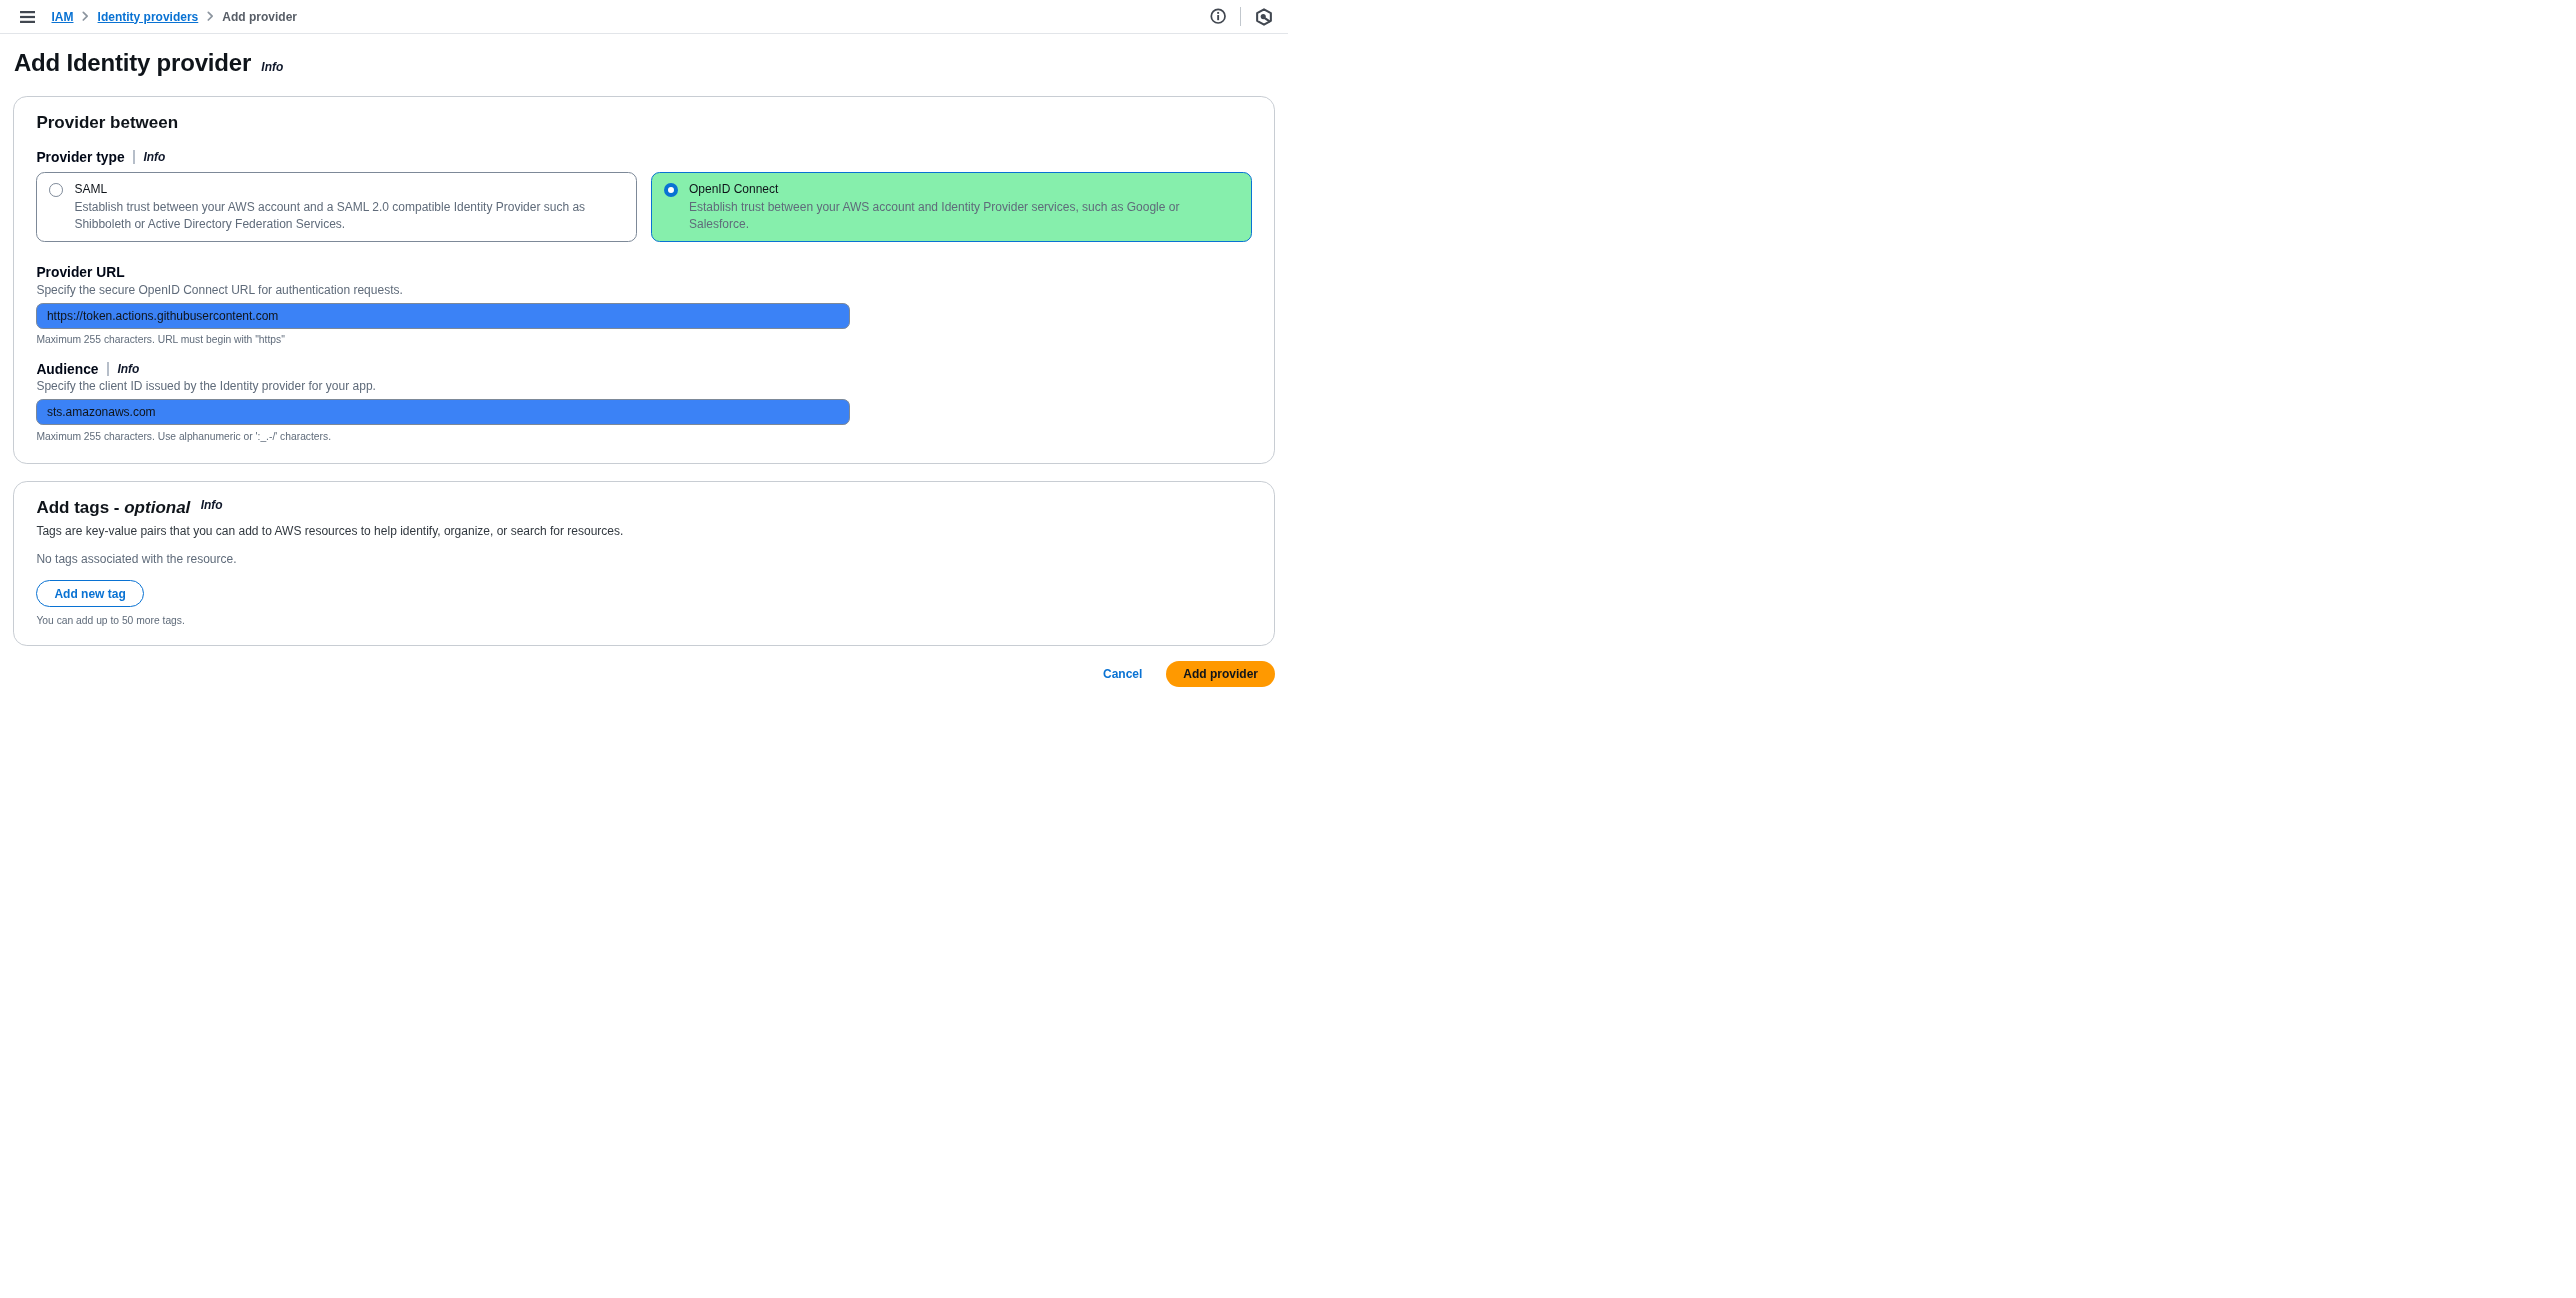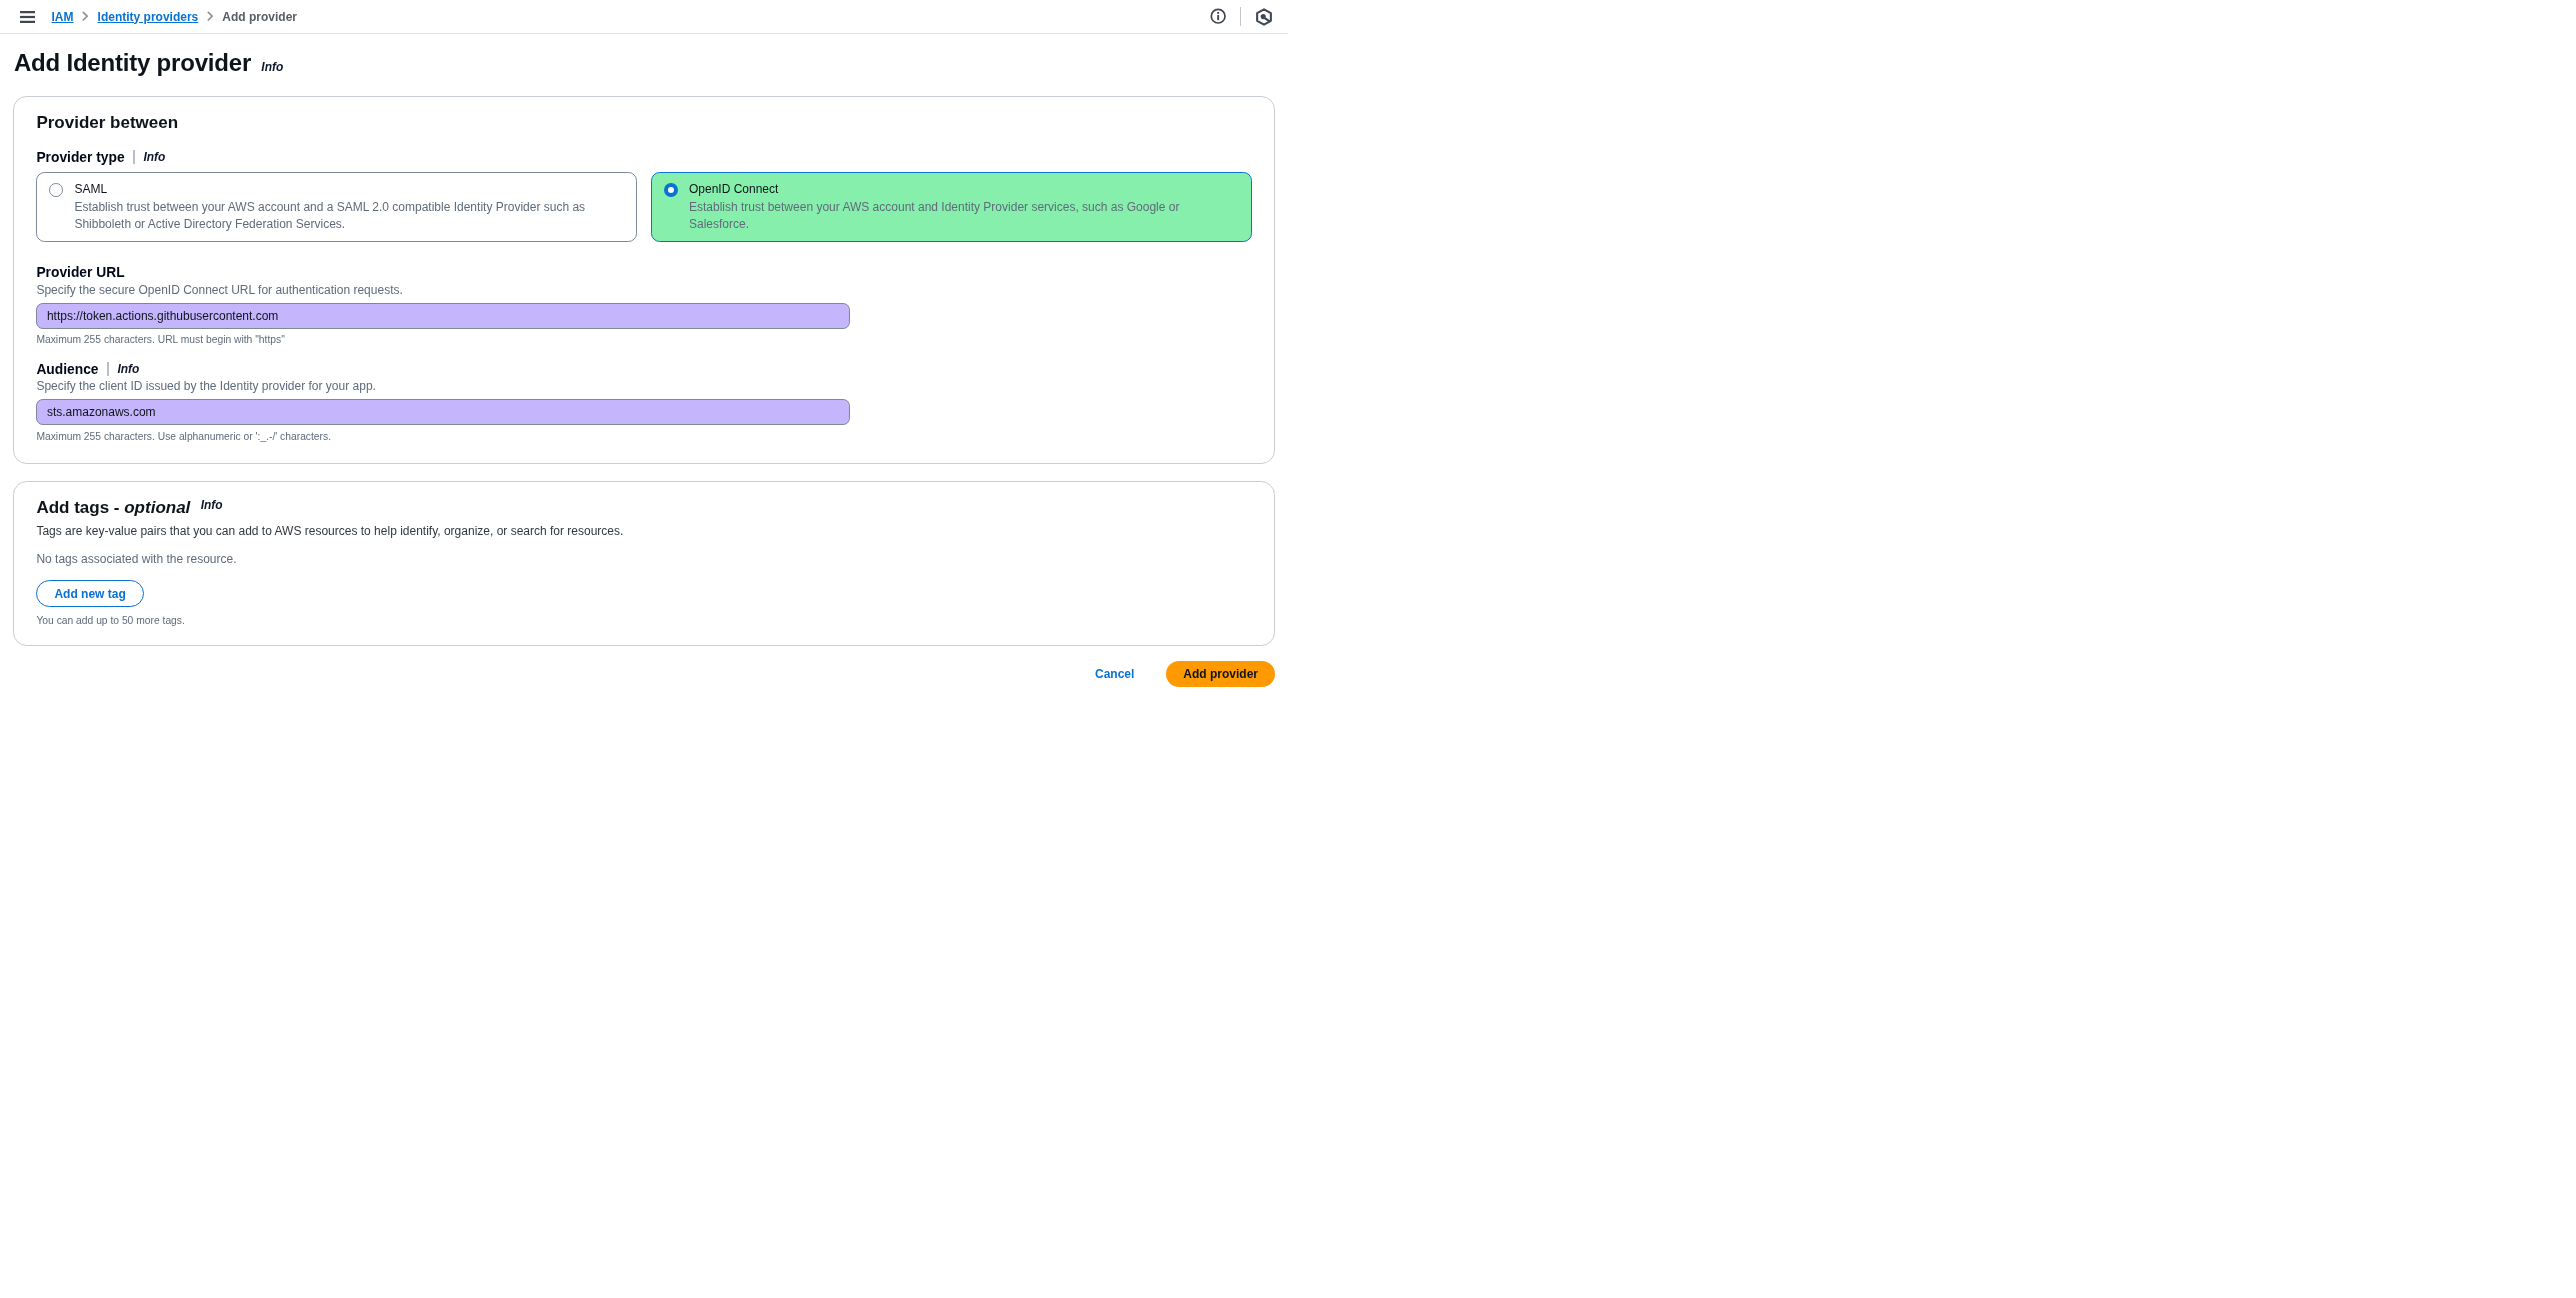--- a/index.html
+++ b/index.html
@@ -82,21 +82,21 @@
   
   .field { margin-top: 23px; }
   .field-desc { font-size: 12px; color: #5f6b7a; margin-top: 2.6px; }
   .text-input {
     display: block;
     width: 814px; height: 26px;
     border: 1.7px solid #7d8998; border-radius: 6.9px;
     padding: 0 9.5px; margin-top: 6px;
     font-size: 12px; color: #0f141a;
     font-family: "Liberation Sans", sans-serif;
-    background: #c4b5fd; outline: none;
+    background: #3b82f6; outline: none;
   }
   .constraint { font-size: 10.3px; color: #5f6b7a; margin-top: 5.2px; }
 
   
   .tags-heading-row { display: flex; align-items: flex-start; gap: 10.3px; }
   .tags-desc { font-size: 12px; color: #31383f; margin-top: 5.2px; }
   .tags-empty { font-size: 12px; color: #5f6b7a; margin-top: 14.6px; }
   .add-tag-btn {
     margin-top: 13.8px;
     height: 27.5px; padding: 0 17px;
@@ -104,21 +104,21 @@
     background: #fff; color: #0972d3;
     font-size: 12px; font-weight: 700;
     font-family: "Liberation Sans", sans-serif;
     cursor: pointer; display: inline-flex; align-items: center;
   }
   .tags-limit { font-size: 10.3px; color: #5f6b7a; margin-top: 7.7px; }
 
   
   .footer-actions {
     display: flex; justify-content: flex-end; align-items: center;
-    gap: 32px; margin-top: 14.6px;
+    gap: 24px; margin-top: 14.6px;
   }
   .cancel-link { color: #0972d3; font-size: 12px; font-weight: 700; text-decoration: none; cursor: pointer; }
   .primary-btn {
     height: 26px; padding: 0 17px;
     border: none; border-radius: 13.8px;
     background: #ff9900; color: #0f141a;
     font-size: 12px; font-weight: 700;
     font-family: "Liberation Sans", sans-serif;
     cursor: pointer; display: inline-flex; align-items: center;
   }

